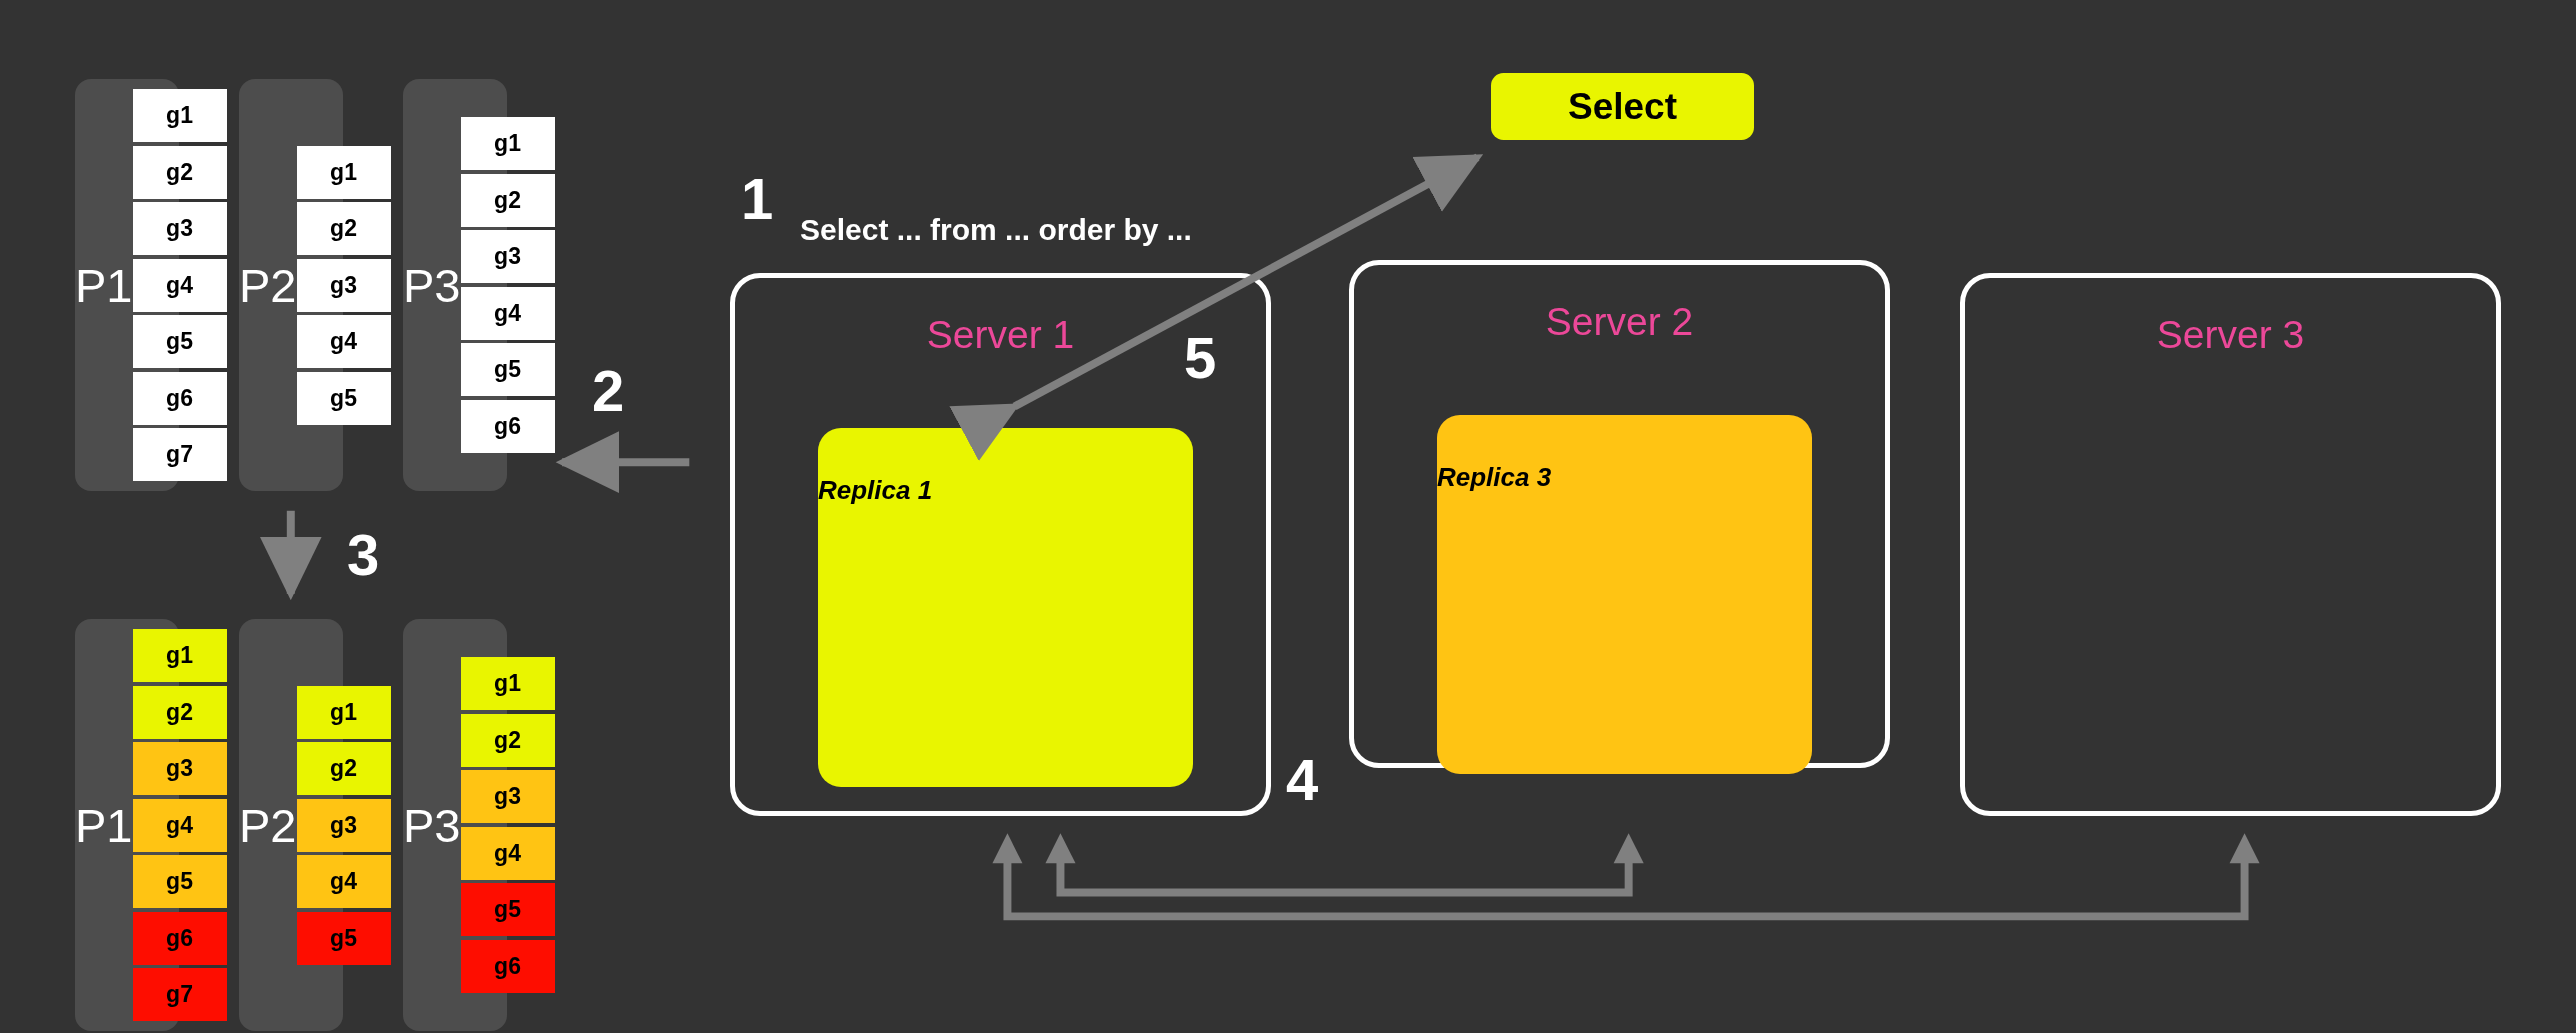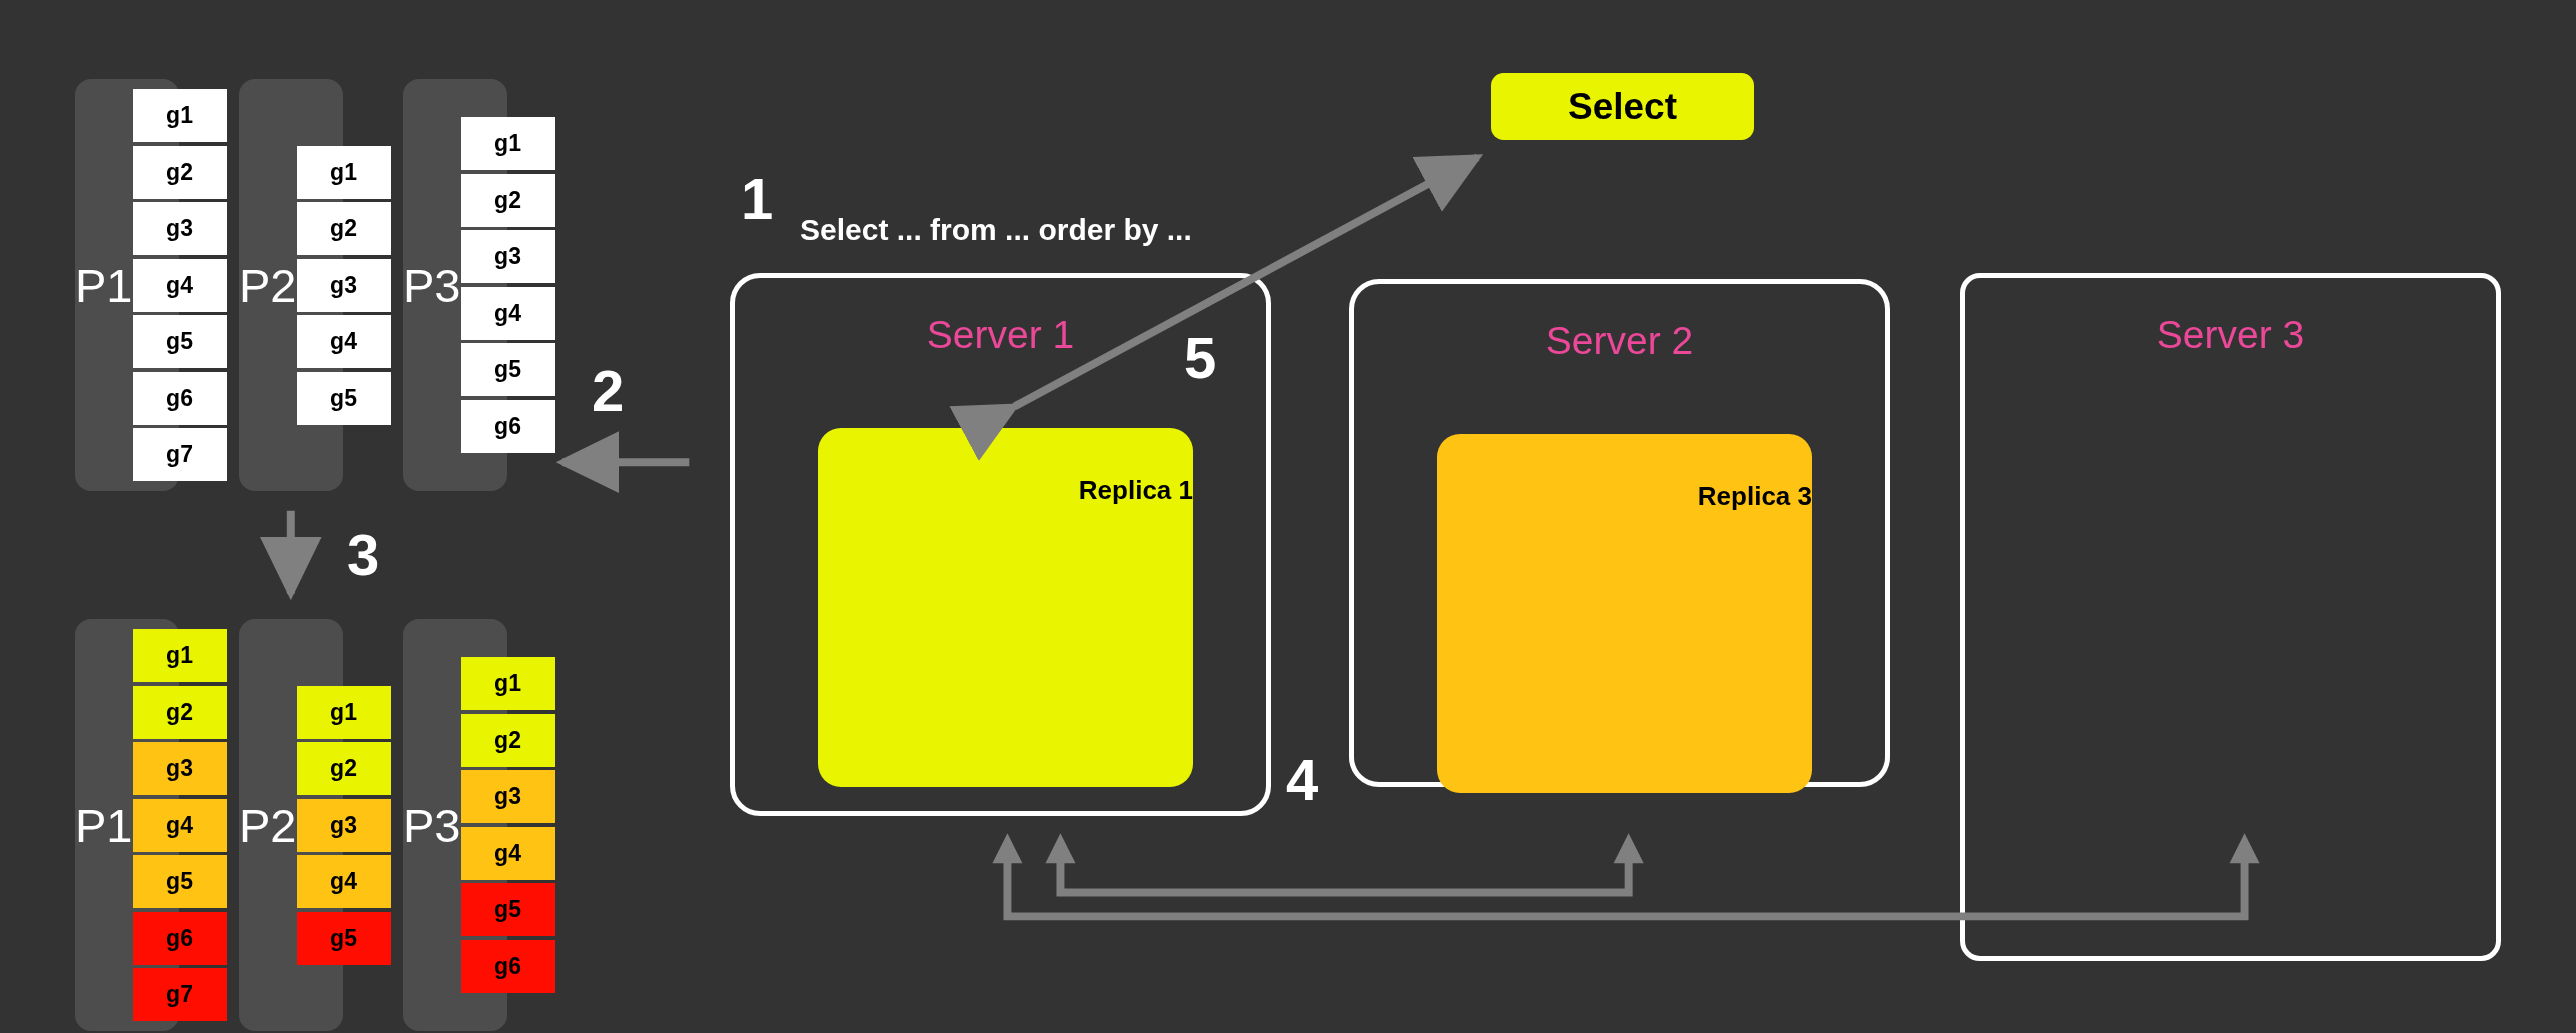--- a/index.html
+++ b/index.html
@@ -72,22 +72,23 @@
     color:#ec4899;
     font-size:39px;
     font-weight:400;
     line-height:1;
     user-select:none;
   }
   .replica{
     position:absolute;
     border-radius:23px;
     display:flex;
-    justify-content:flex-end;
-    box-sizing:border-box;
+    justify-content:flex-start;
+    box-sizing:border-box;
+    font-style:italic;
   }
   .replica span{
     color:#000000;
     font-size:26px;
     font-weight:bold;
     margin-top:49px;
     line-height:1;
     user-select:none;
   }
 
@@ -217,28 +218,28 @@
     <span>Select</span>
   </div>
 
   <div class="server" style="left:730px; top:273px; width:541px; height:543px;">
     <div class="server-title">Server 1</div>
     <div class="replica" style="left: 83px; top: 150px; width: 375px; height: 359px; background-color: rgb(233, 245, 0);">
       <span>Replica 1</span>
     </div>
   </div>
 
-  <div class="server" style="left:1349px; top:279px; width:541px; height:508px;">
+  <div class="server" style="left:1349px; top:260px; width:541px; height:508px;">
     <div class="server-title">Server 2</div>
     <div class="replica" style="left: 83px; top: 150px; width: 375px; height: 359px; background-color: rgb(255, 196, 19);">
       <span>Replica 3</span>
     </div>
   </div>
 
-  <div class="server" style="left:1960px; top:273px; width:541px; height:688px;border-radius:20px;">
+  <div class="server" style="left:1960px; top:273px; width:541px; height:543px;">
     <div class="server-title">Server 3</div>
   </div>
 
   <div class="step-num" style="left:741px; top:170px;">1</div>
   <div class="step-num" style="left:592px; top:362px;">2</div>
   <div class="step-num" style="left:347px; top:526px;">3</div>
   <div class="step-num" style="left:1286px; top:751px;">4</div>
   <div class="step-num" style="left:1184px; top:329px;">5</div>
 
   <div id="query-caption" style="left:800px; top:183px;">Select ... from ... order by ...</div>

